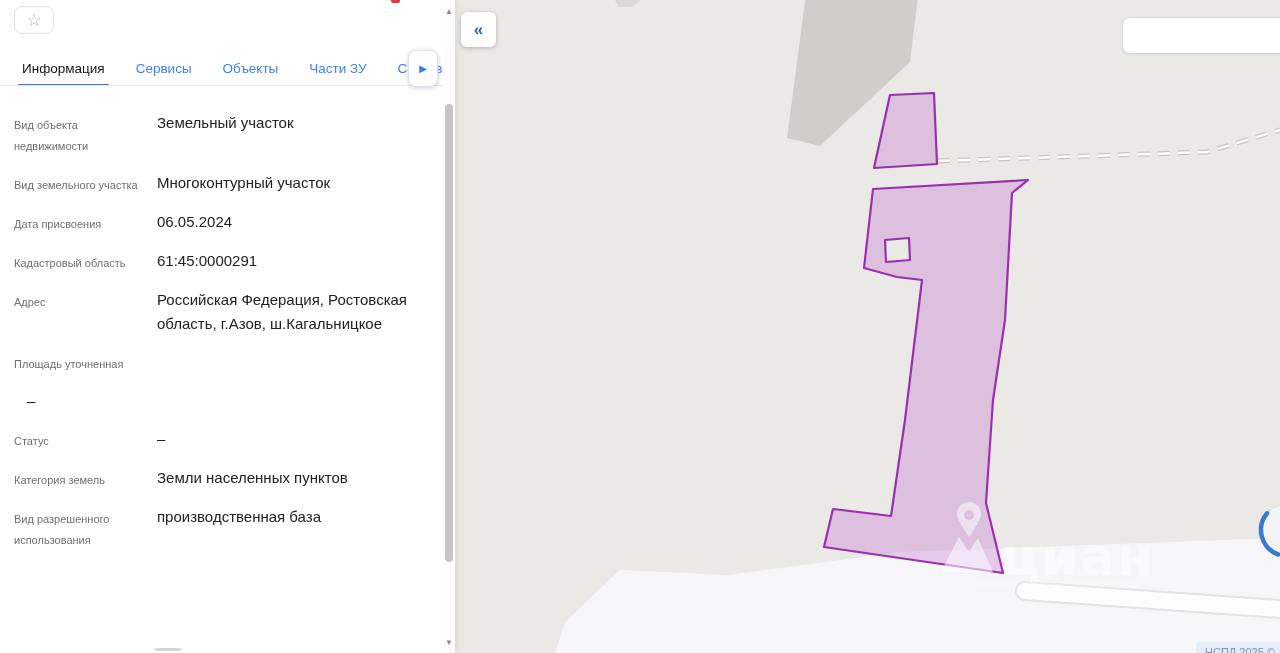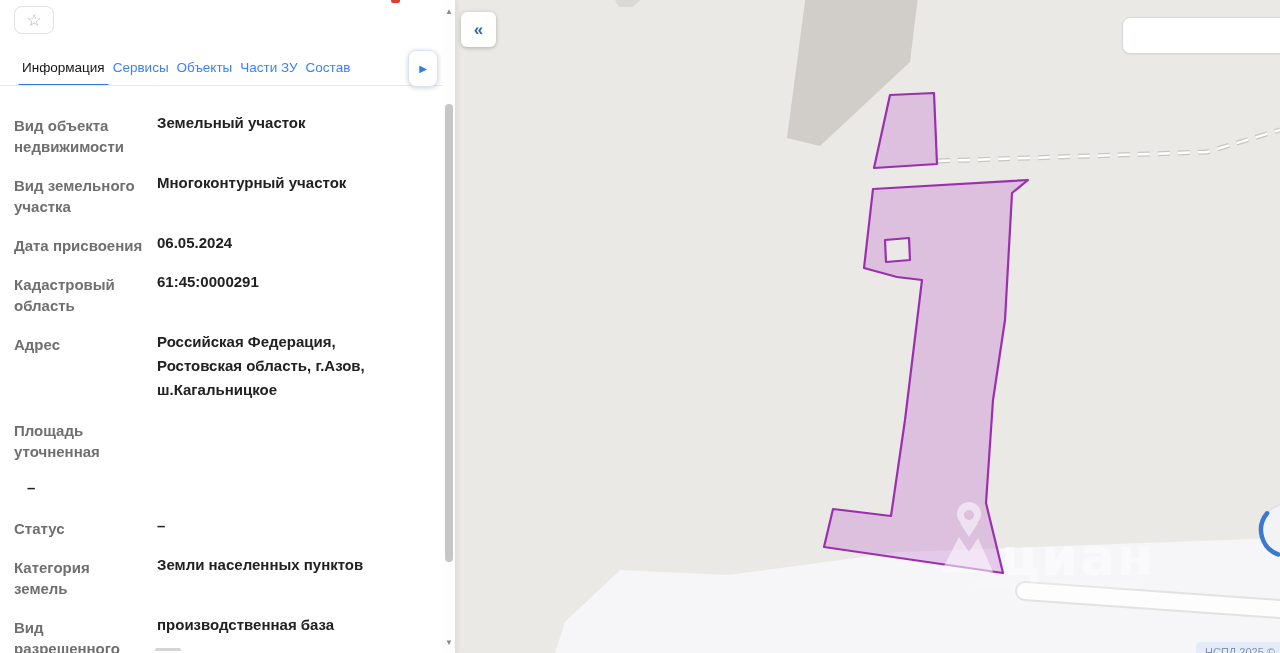--- a/index.html
+++ b/index.html
@@ -14,43 +14,43 @@
 
   .star-btn { position:absolute; left:14px; top:6px; width:40px; height:28px;
     border:1px solid #e2e2e2; border-radius:8px; background:#fff;
     display:flex; align-items:center; justify-content:center;
     font-size:17px; color:#b3b3b3; cursor:pointer; }
 
   .red-sliver { position:absolute; left:391px; top:0; width:9px; height:3px;
     background:#e53935; border-radius:0 0 2px 2px; }
 
   .tabs { position:absolute; left:0; top:50px; width:443px; height:36px;
-    display:flex; align-items:center; gap:8px; padding-left:22px;
+    display:flex; align-items:flex-start; gap:31px; padding-left:22px;
     border-bottom:1px solid #e9e9e9; white-space:nowrap; overflow:hidden; }
   .tab { position:relative; font-size:13.5px; color:#3b82f6; height:36px;
     display:flex; align-items:center; cursor:pointer; flex:0 0 auto; }
   .tab.active { color:#141414; }
   .tab.active::after { content:""; position:absolute; left:-4px; right:-4px; bottom:-1px;
     height:3px; background:#2b7de1; border-radius:2px; }
 
   .tab-overflow-btn { position:absolute; left:408px; top:50px; width:30px; height:37px;
     background:#fff; border:1px solid #d7e4f5; border-radius:8px;
     box-shadow:0 1px 5px rgba(0,0,0,.18); z-index:3;
     display:flex; align-items:center; justify-content:center;
     color:#2f7fe0; font-size:10px; cursor:pointer; }
   .partial-tab { position:absolute; left:444px; top:60px; font-size:13.5px;
     color:#3c3c3c; z-index:1; }
 
   .fields { position:absolute; left:0; top:87px; width:443px;
     padding:24px 20px 0 14px; }
   .row { display:flex; align-items:flex-start; margin-bottom:14px; }
-  .row .label { width:130px; flex:0 0 130px; font-size:15px; line-height:21px;
-    color:#6f6f6f; padding-top:4px;font-weight:bold; }
+  .row .label { width:130px; flex:0 0 130px; font-size:11px; line-height:21px;
+    color:#6f6f6f; padding-top:4px; }
   .row .value { flex:1; margin-left:13px; font-size:15px; line-height:24px;
-    color:#212121;font-weight:bold; }
+    color:#212121; }
   .clip-dots { position:absolute; left:155px; top:648px; width:26px; height:3px;
     background:#bdbdbd; opacity:.65; border-radius:2px; }
 
   
   .pscroll { position:absolute; left:443px; top:0; width:12px; height:653px;
     background:#fdfdfd; z-index:6; }
   .pscroll .arr { position:absolute; left:0; width:12px; height:16px; text-align:center;
     font-size:8px; color:#8a8a8a; line-height:16px; cursor:pointer; }
   .pscroll .arr.up { top:4px; }
   .pscroll .arr.down { bottom:2px; }

